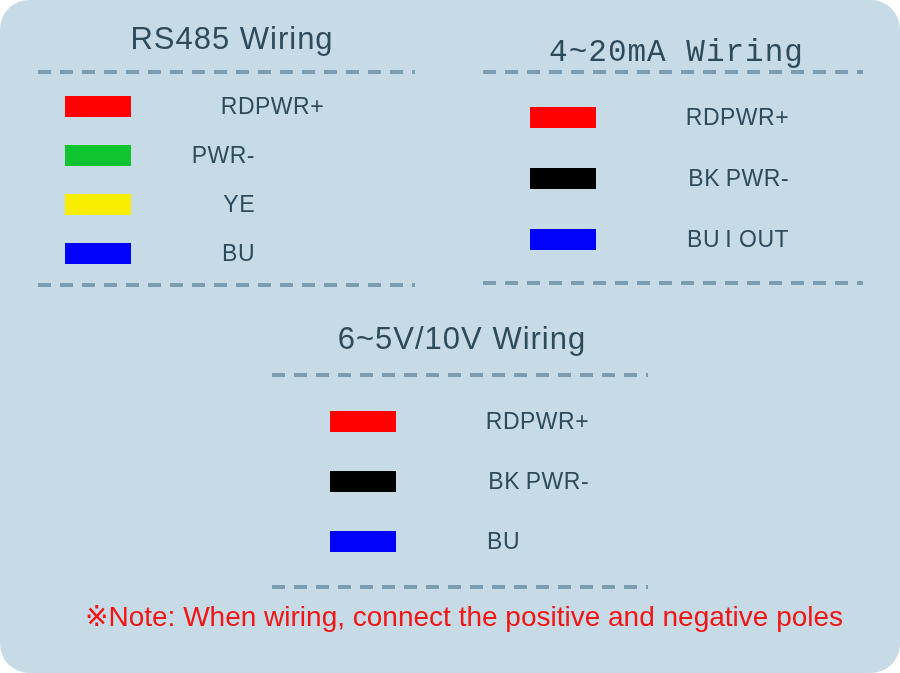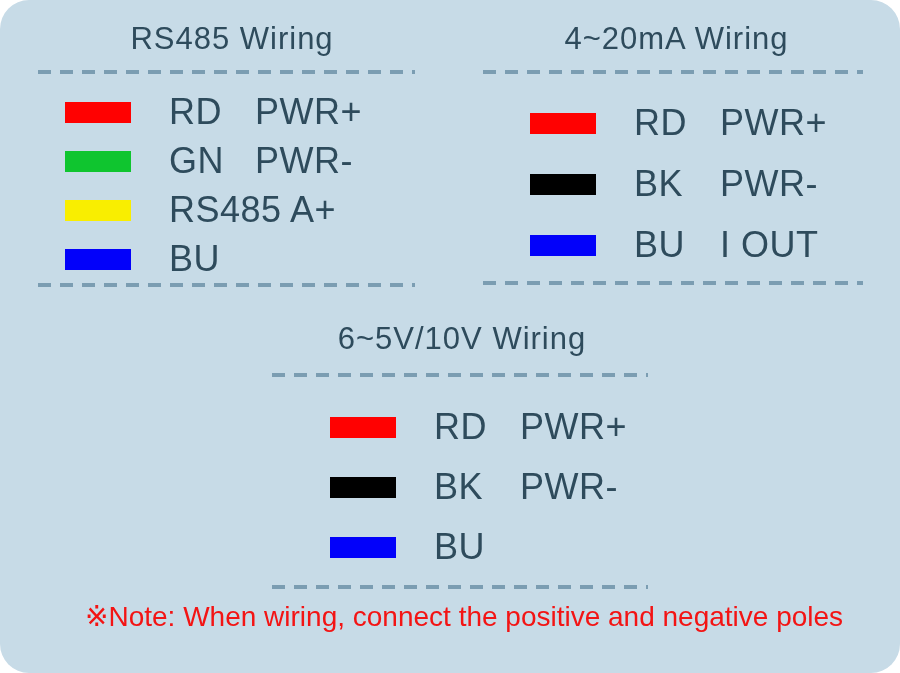--- a/index.html
+++ b/index.html
@@ -14,21 +14,21 @@
   .title{
     position:absolute;
     text-align:center;
     font-size:31px;
     line-height:38px;
     letter-spacing:1px;
     color:var(--text,#2e4b5c);
     white-space:nowrap;
   }
   .t1{left:38px;top:20px;width:388px;}
-  .t2{left:483px;top:20px;width:387px;}
+  .t2{left:483px;top:34px;width:387px;font-family:Liberation Mono, monospace;}
   .t3{left:272px;top:320px;width:380px;}
   .dash{
     position:absolute;
     height:4px;
     background:repeating-linear-gradient(90deg,var(--dash,#7b9db2) 0 13px,transparent 13px 22px);
   }
   .d1a{left:38px;top:70px;width:377px;}
   .d1b{left:38px;top:283px;width:377px;}
   .d2a{left:483px;top:70px;width:380px;}
   .d2b{left:483px;top:281px;width:380px;}
@@ -46,24 +46,25 @@
     display:grid;
     grid-template-columns:104px 86px auto;
     align-items:center;
     height:30px;
   }
   .swatch{
     width:66px;height:21px;
     display:inline-block;
   }
   .code,.signal{
-    font-size:36px;
+    font-size:23px;
     letter-spacing:0.5px;
     color:var(--text,#2e4b5c);
     white-space:nowrap;
+    text-align:right;
   }
   .note{
     position:absolute;
     left:85px;top:600px;
     font-size:28px;
     line-height:33px;
     color:var(--note,#f31414);
     white-space:nowrap;
   }
 </style>
@@ -75,26 +76,25 @@
   <div class="title t1">RS485 Wiring</div>
   <div class="dash d1a"></div>
   <div class="rows r1">
     <div class="row">
       <span class="swatch" style="background-color: rgb(255, 1, 1);"></span>
       <span class="code">RD</span>
       <span class="signal">PWR+</span>
     </div>
     <div class="row">
       <span class="swatch" style="background-color: rgb(15, 197, 47);"></span>
-      <span class="code">GN</span>
       <span class="signal">PWR-</span>
     </div>
     <div class="row">
       <span class="swatch" style="background-color: rgb(249, 238, 0);"></span>
-      <span class="signal">RS485 A+</span>
+      <span class="code">YE</span>
     </div>
     <div class="row">
       <span class="swatch" style="background-color: rgb(2, 1, 250);"></span>
       <span class="code">BU</span>
     </div>
   </div>
   <div class="dash d1b"></div>
 
   <div class="title t2">4~20mA Wiring</div>
   <div class="dash d2a"></div>

